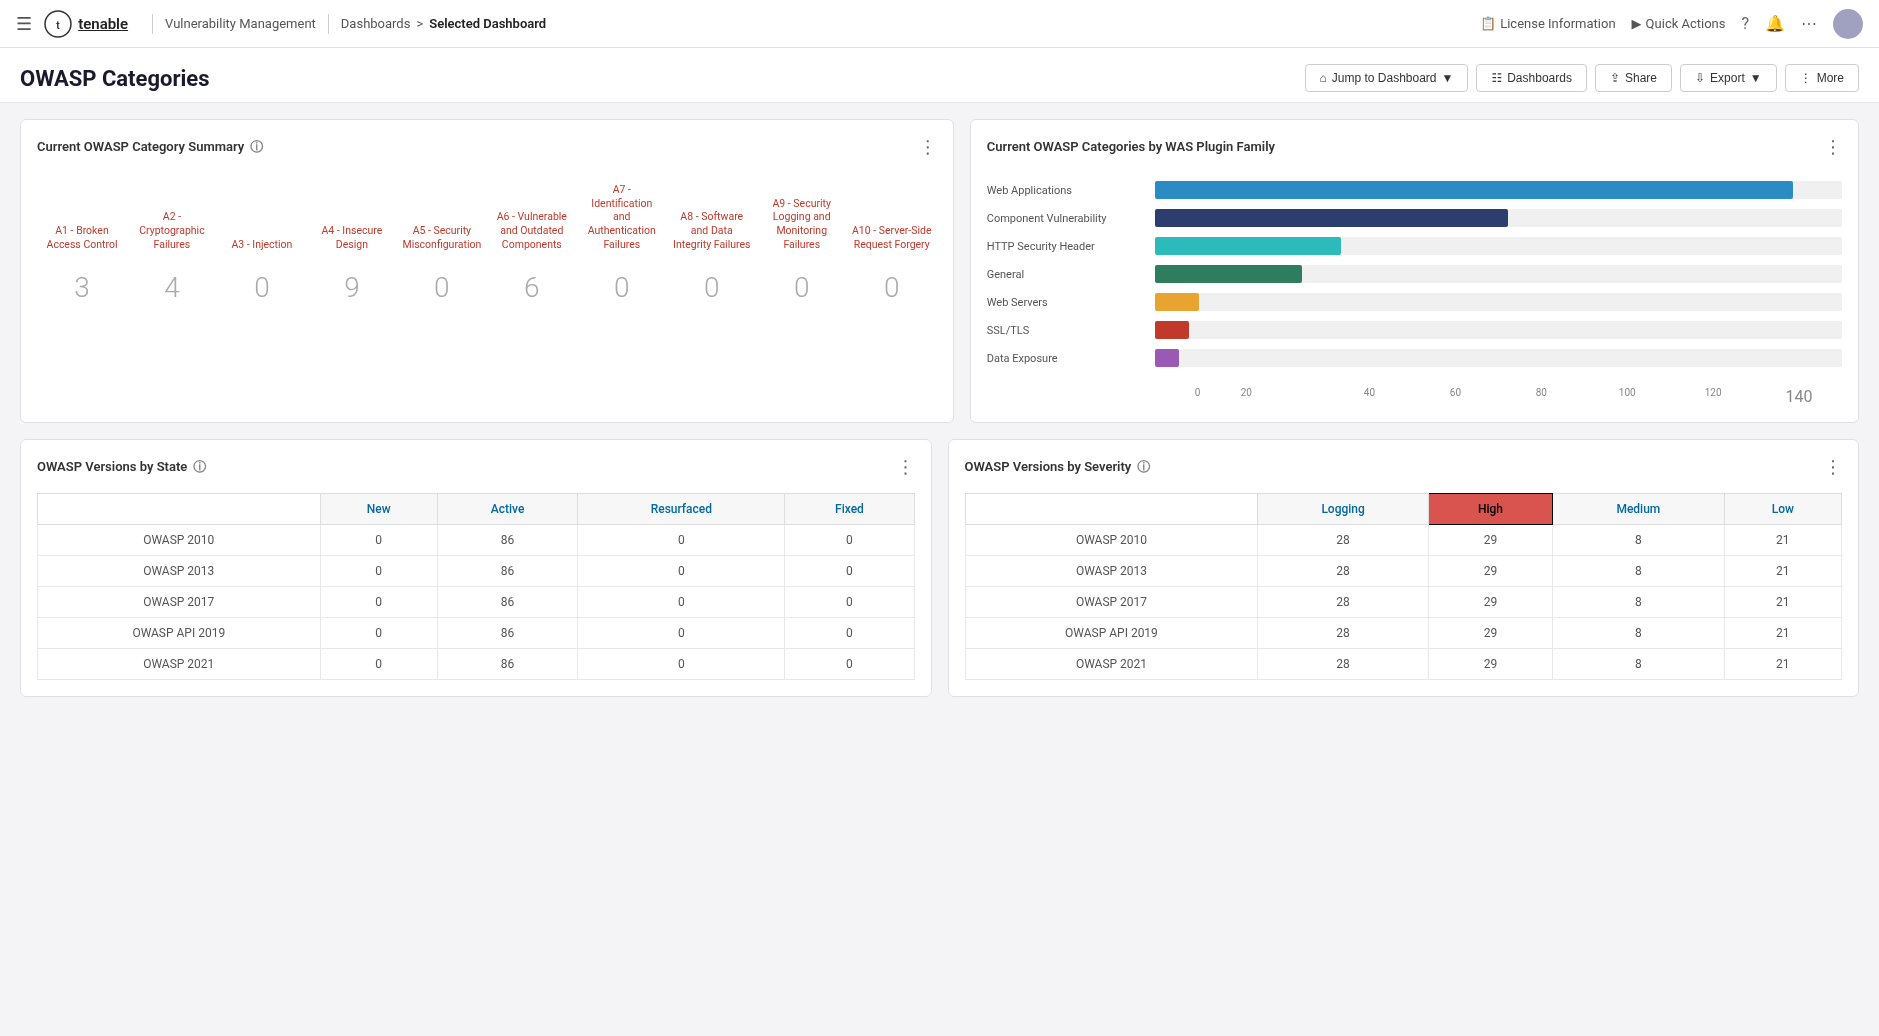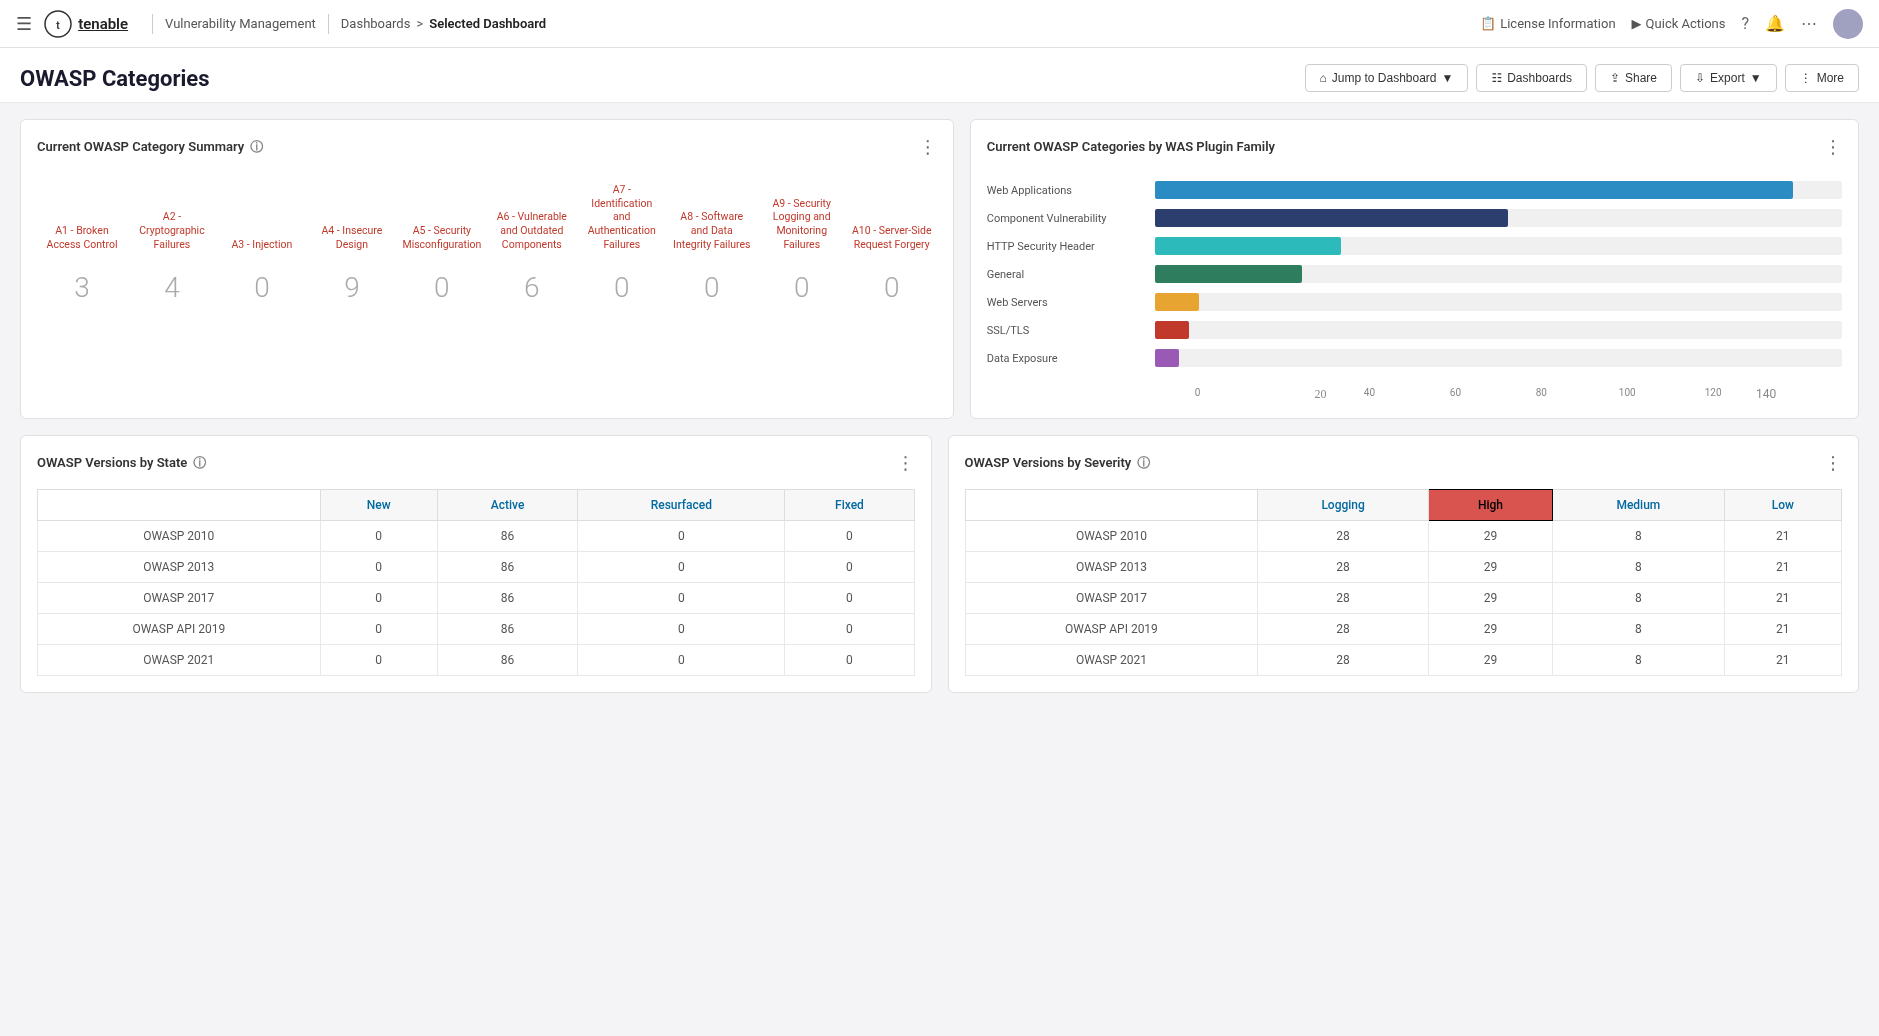--- a/index.html
+++ b/index.html
@@ -259,27 +259,27 @@
     </div>
           <div class="bar-row">
       <span class="bar-label">Data Exposure</span>
       <div class="bar-track">
         <div class="bar-fill" style="width:3.571428571428571%; background:#9b59b6;"></div>
       </div>
     </div>
         </div>
       <div style="display:flex; padding-left:168px; margin-top:2px;" id="bar-axis">
       <span style="flex: 1 1 0%; text-align: center; font-size: 10px; color: rgb(136, 136, 136);">0</span>
-          <span style="flex: 1 1 0%; text-align: right; font-size: 12px; color: rgb(136, 136, 136); font-family: Liberation Serif, serif;">20</span>
+          <span style="flex: 1 1 0%; text-align: left; font-size: 10px; color: rgb(136, 136, 136);">20</span>
           <span style="flex: 1 1 0%; text-align: center; font-size: 10px; color: rgb(136, 136, 136);">40</span>
           <span style="flex: 1 1 0%; text-align: center; font-size: 10px; color: rgb(136, 136, 136);">60</span>
           <span style="flex: 1 1 0%; text-align: center; font-size: 10px; color: rgb(136, 136, 136);">80</span>
           <span style="flex: 1 1 0%; text-align: center; font-size: 10px; color: rgb(136, 136, 136);">100</span>
           <span style="flex: 1 1 0%; text-align: center; font-size: 10px; color: rgb(136, 136, 136);">120</span>
-          <span style="flex: 1 1 0%; font-size: 12px; color: rgb(136, 136, 136);">140</span>
+          <span style="flex: 1 1 0%; text-align: center; font-size: 16px; color: rgb(136, 136, 136);">140</span>
         </div>
     </div>
   </div>
 
   <div class="bottom-row">
 
     <div class="card">
       <div class="card-header">
         <div class="card-title">
           <span>OWASP Versions by State</span>

